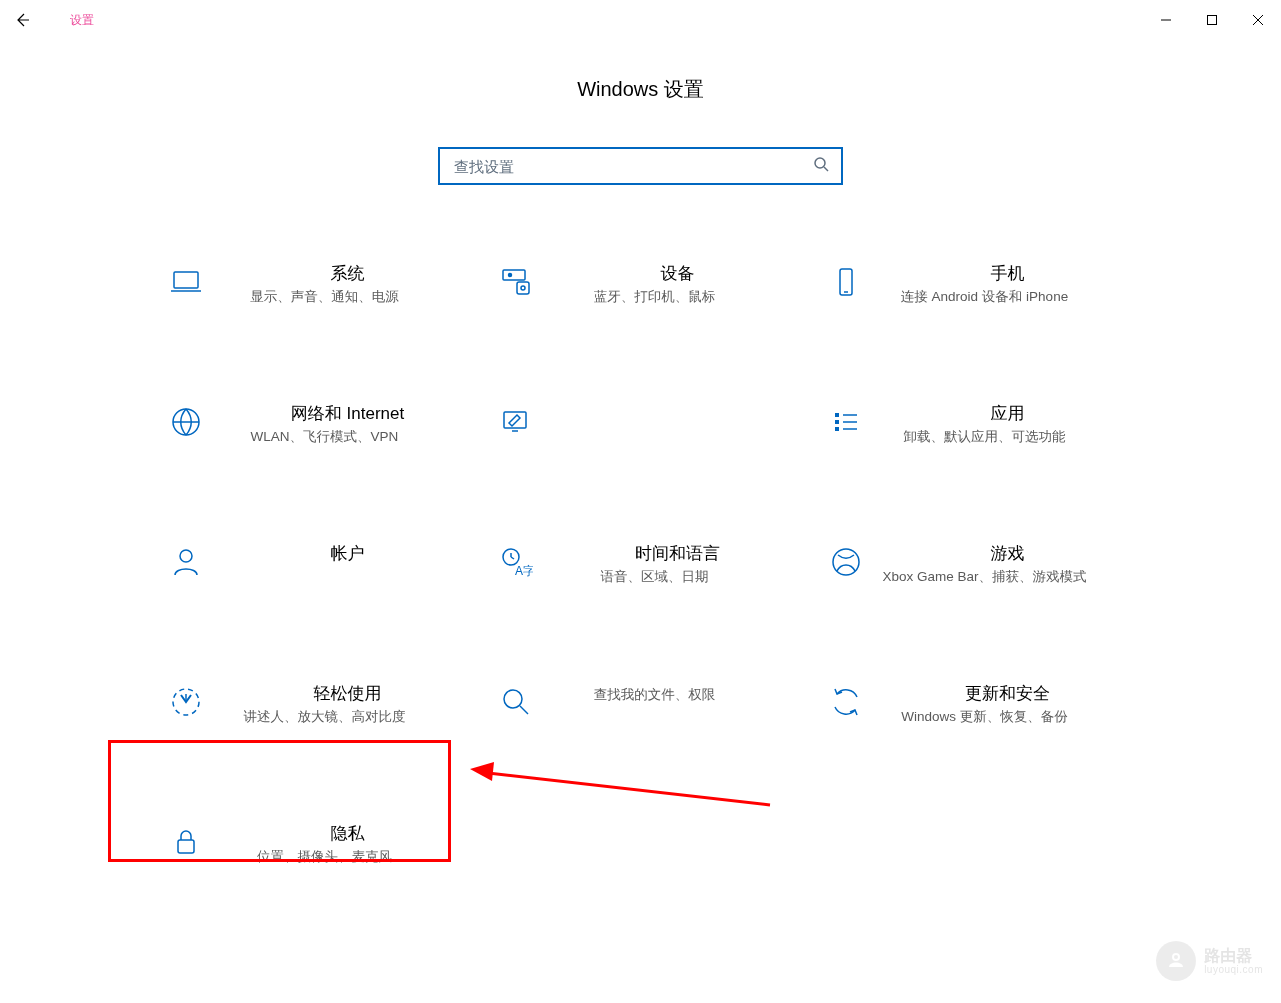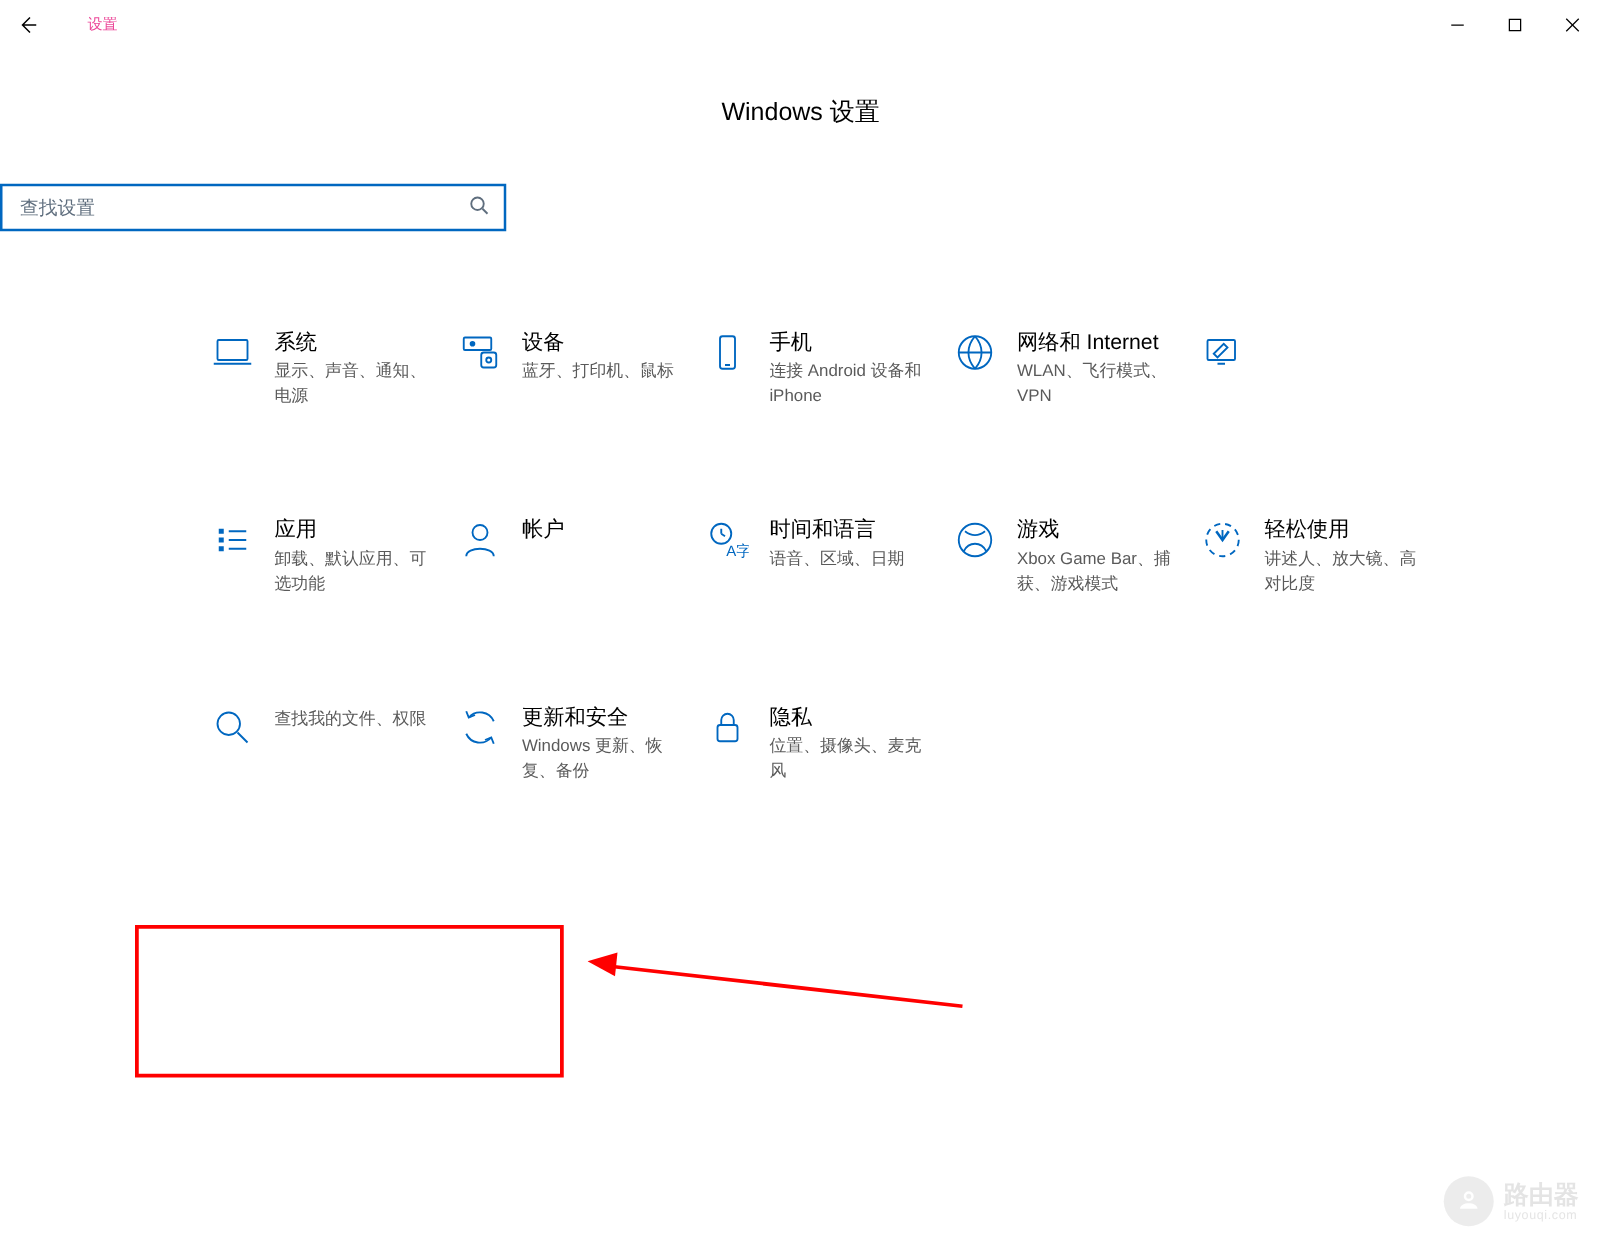--- a/index.html
+++ b/index.html
@@ -5,40 +5,40 @@
   * { box-sizing: border-box; }
   html, body { margin:0; padding:0; width:1281px; height:1003px; background:#fff; font-family:"Segoe UI","Microsoft YaHei",sans-serif; color:#000; overflow:hidden; }
   .titlebar { position:relative; height:40px; display:flex; align-items:center; }
   .back-btn { width:44px; height:40px; display:flex; align-items:center; justify-content:center; }
   .back-btn svg { width:16px; height:16px; }
   .win-title { position:absolute; left:70px; top:50%; transform:translateY(-50%); font-size:12px; color:#ec4899; }
   .win-controls { position:absolute; right:0; top:0; height:40px; display:flex; }
   .wc-btn { width:46px; height:40px; display:flex; align-items:center; justify-content:center; }
   .wc-btn svg { width:12px; height:12px; stroke:#000; fill:none; stroke-width:1; }
   .page-title { text-align:center; font-size:20px; font-weight:400; margin-top:36px; }
-  .search-wrap { display:flex; margin-top:44px; }
+  .search-wrap { display:flex; justify-content:center; margin-top:44px; }
   .search-box { width:405px; height:38px; border:2px solid #0067c0; display:flex; align-items:center; padding:0 12px; position:relative; }
   .search-input { flex:1; border:none; outline:none; font-size:15px; background:transparent; color:#000; }
   .search-input::placeholder { color:#5f6e7e; }
   .search-icon { position:absolute; right:12px; }
   .search-icon svg { width:16px; height:16px; stroke:#5f6e7e; fill:none; stroke-width:1.5; }
-  .grid { width:990px; margin:78px auto 0; display:grid; grid-template-columns:repeat(5,1fr); column-gap:10px; row-gap:86px; padding-left:10px; }
+  .grid { width:990px; margin:78px auto 0; display:grid; grid-template-columns:repeat(3,1fr); column-gap:10px; row-gap:86px; padding-left:10px;text-align:center; }
   .tile { display:flex; align-items:flex-start; cursor:pointer; min-height:54px; }
   .tile-icon { width:60px; display:flex; justify-content:center; padding-top:2px; }
   .tile-icon svg { width:34px; height:34px; stroke:#0067c0; fill:none; stroke-width:1.5; }
   .tile-text { flex:1; padding-left:4px; }
   .tile-title { font-size:17px; line-height:22px; color:#000; }
   .tile-desc { font-size:13.5px; line-height:20px; color:#5a5a5a; margin-top:2px; max-width:210px; }
   .highlight-box { position:absolute; left:108px; top:740px; width:343px; height:122px; border:3px solid #ff0000; pointer-events:none; z-index:5; }
   .arrow { position:absolute; left:470px; top:755px; z-index:5; pointer-events:none; }
   .watermark { position:absolute; right:18px; bottom:22px; display:flex; align-items:center; gap:8px; opacity:.28; }
   .watermark-circ { width:40px; height:40px; border-radius:50%; background:#bdbdbd; display:flex; align-items:center; justify-content:center; }
   .watermark-circ svg { width:20px; height:20px; stroke:#fff; fill:#fff; }
   .watermark-text { display:flex; flex-direction:column; color:#a0a0a0; line-height:1.1; }
-  .wm-t { font-size:20px; font-weight:600; }
+  .wm-t { font-size:16px; font-weight:600; }
   .wm-d { font-size:10px; letter-spacing:.5px; }
 </style>
 </head>
 <body>
 
 <div class="titlebar">
   <div class="back-btn">
     <svg viewBox="0 0 16 16">
         <path d="M10 2 L4 8 L10 14 M4 8 H15" stroke="#000" stroke-width="1.2" fill="none"></path>
       </svg>

